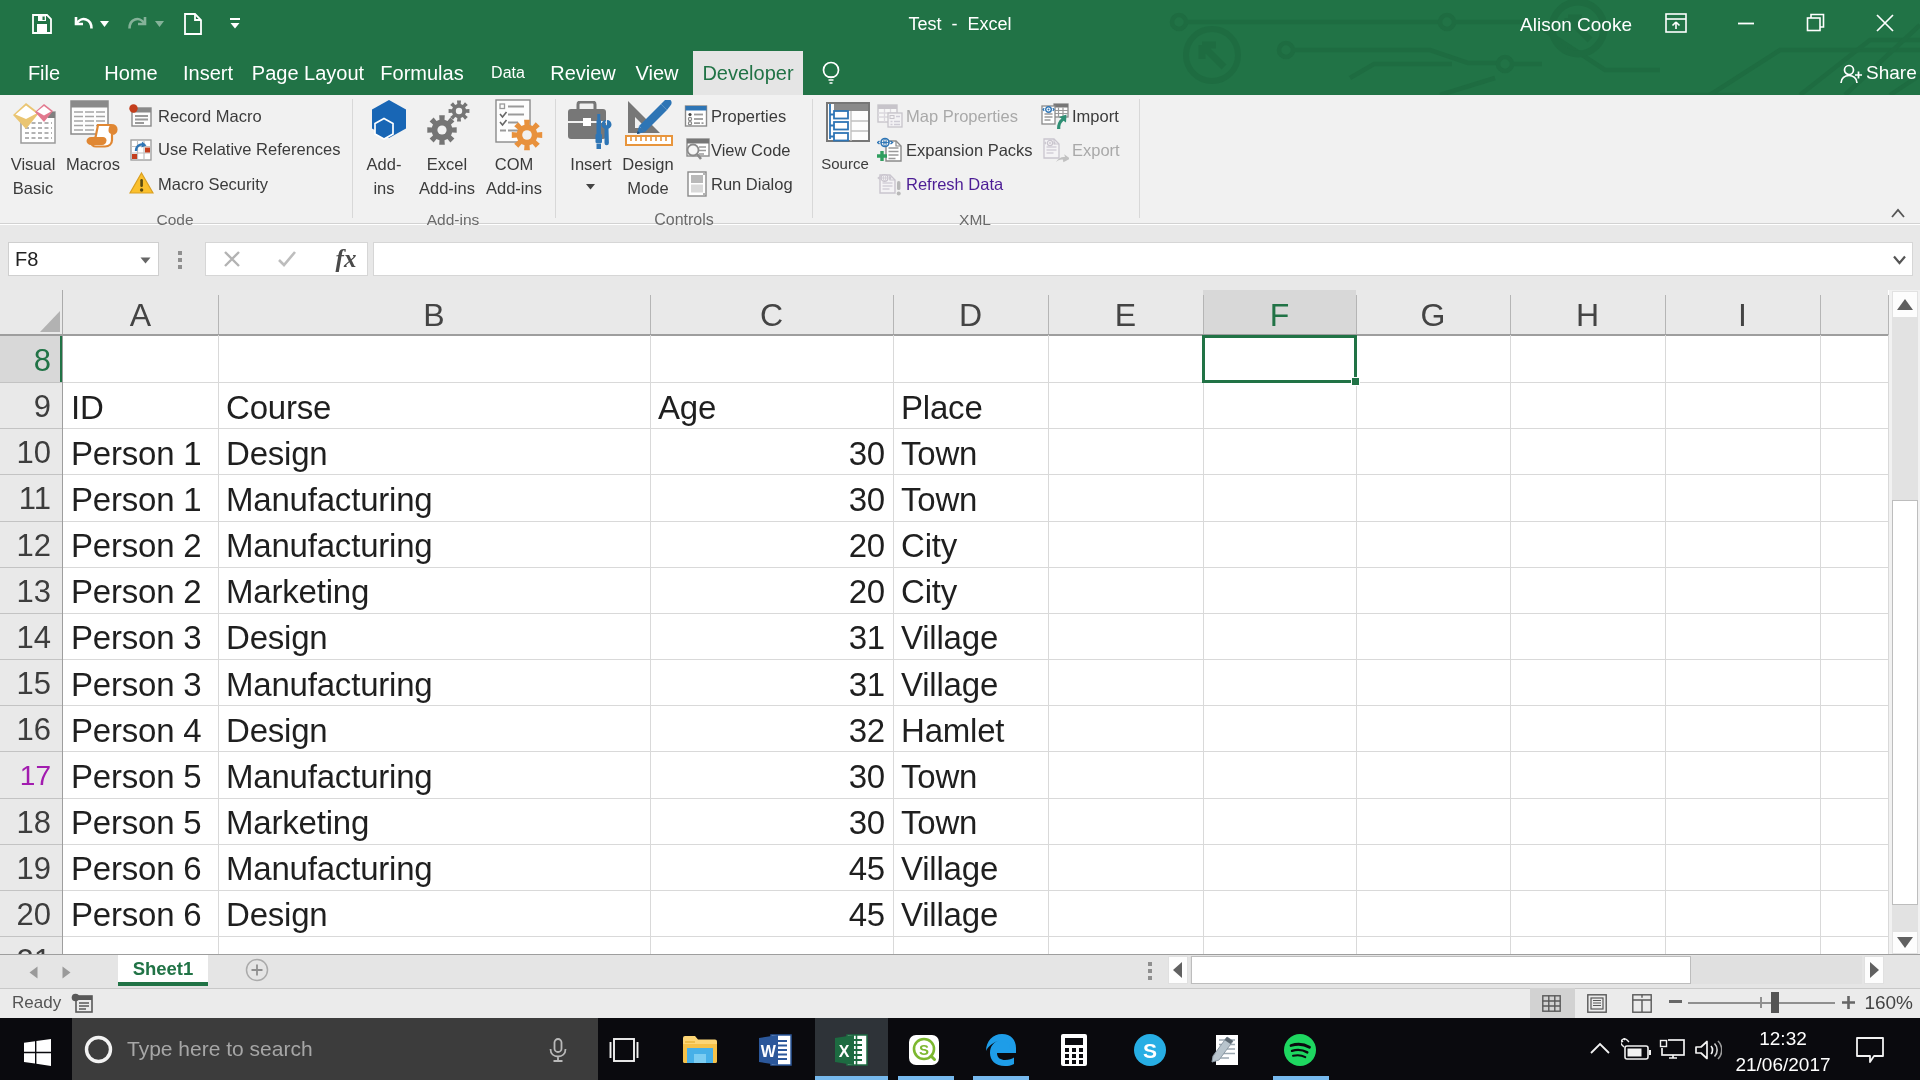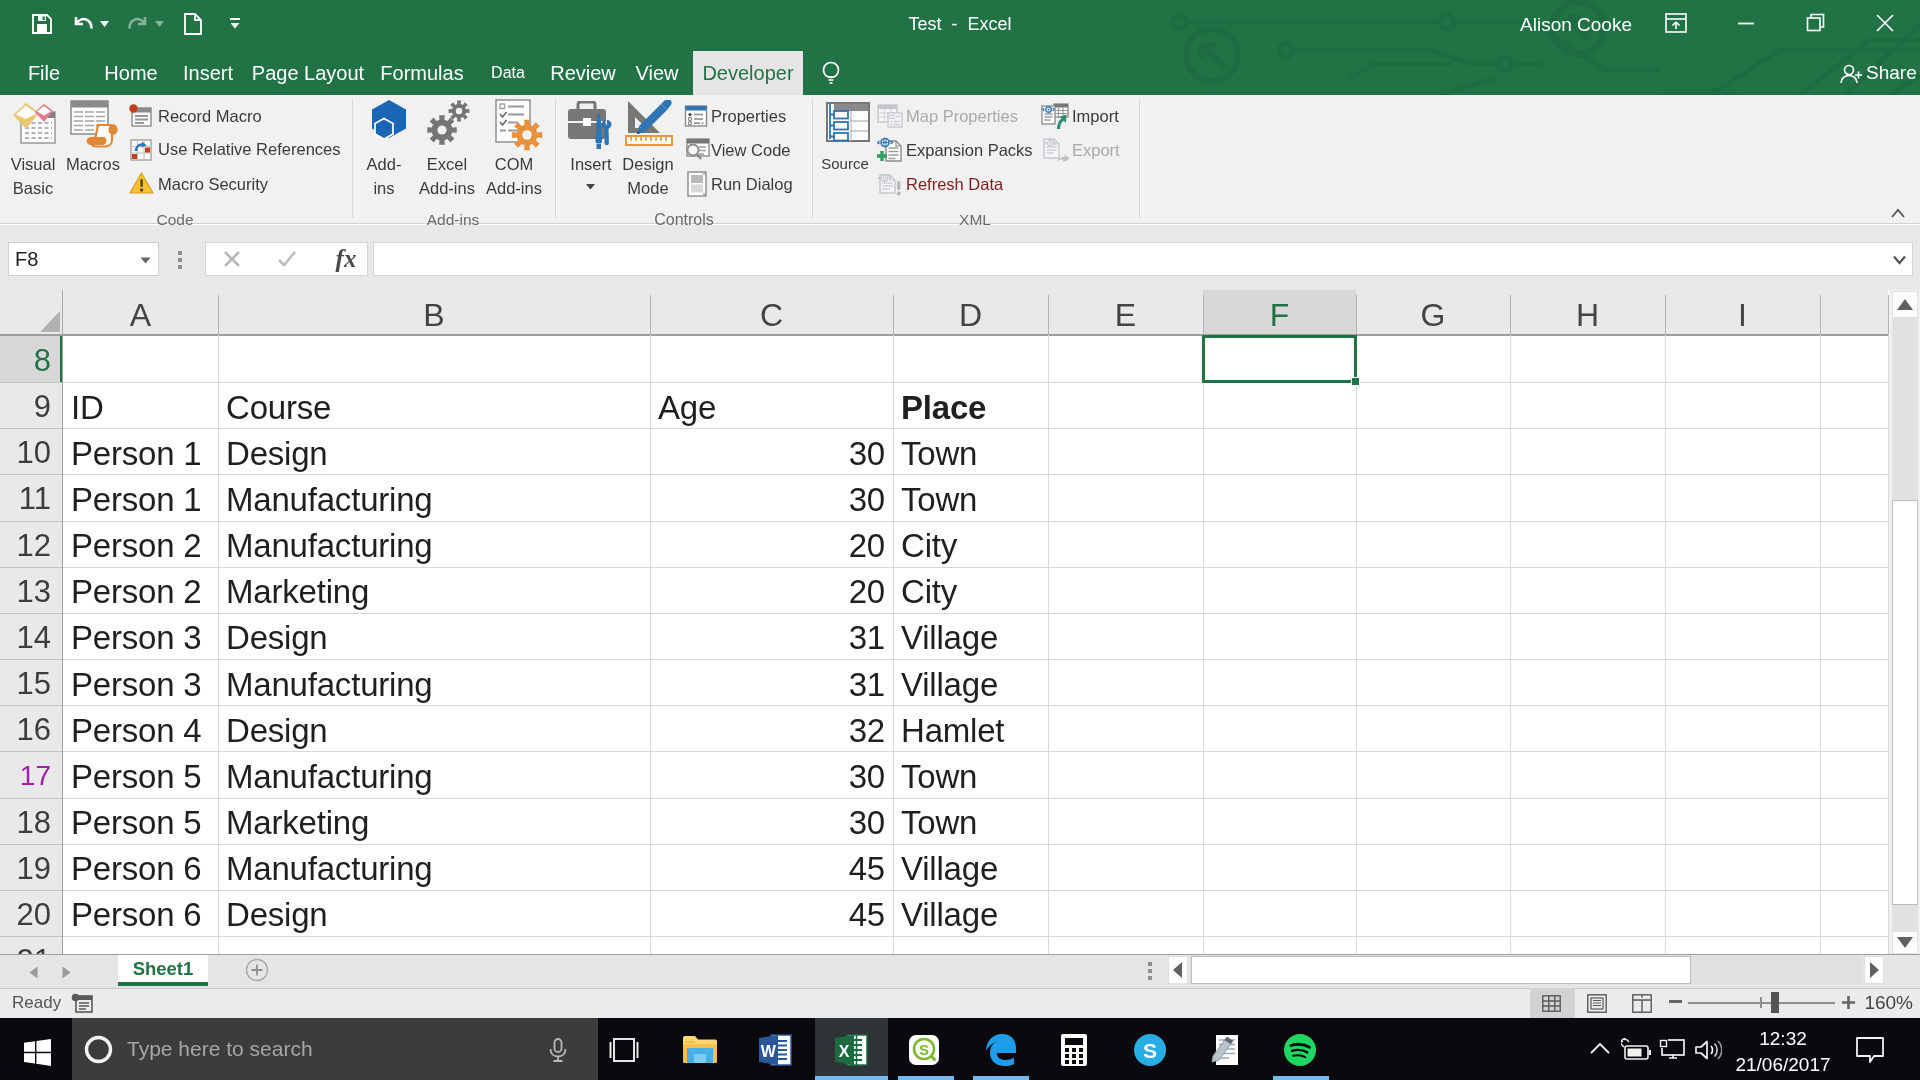--- a/index.html
+++ b/index.html
@@ -280,21 +280,21 @@
 <svg class="abs" style="left:877px;top:171px" width="26" height="26" viewBox="0 0 26 26" opacity="0.55">
 <path d="M3 4 h10 l5 5 v13 h-15 z" fill="#f7f5f9" stroke="#aaa2b2" stroke-width="1.4"></path>
 <path d="M13 4 v5 h5" fill="none" stroke="#aaa2b2" stroke-width="1.2"></path>
 <path d="M5.5 12 h10 M5.5 15 h10 M5.5 18 h7" stroke="#bcb4c4" stroke-width="1.4"></path>
 <circle cx="7.5" cy="7" r="3.4" fill="#f7f5f9" stroke="#aaa2b2" stroke-width="1.3"></circle>
 <path d="M4 7 h7 M7.5 3.6 c1.6 1.7 1.6 5 0 6.8 M7.5 3.6 c-1.6 1.7 -1.6 5 0 6.8" stroke="#aaa2b2" stroke-width="0.8" fill="none"></path>
 <path d="M2.8 5.8 L1.2 7 L2.8 8.2 M12.2 5.8 L13.8 7 L12.2 8.2" fill="none" stroke="#aaa2b2" stroke-width="1.2"></path>
 <rect x="20" y="10" width="3.4" height="9" rx="1.6" fill="#8a8a8a"></rect>
 <circle cx="21.7" cy="22.5" r="2" fill="#8a8a8a"></circle>
 </svg>
-<div class="abs" style="left:906px;top:173px;height:22px;display:flex;align-items:center;color:#7f1d1d;font-size:16.5px;white-space:nowrap;">Refresh Data</div>
+<div class="abs" style="left:906px;top:173px;height:22px;display:flex;align-items:center;color:#4c1d95;font-size:16.5px;white-space:nowrap;">Refresh Data</div>
 <svg class="abs" style="left:1041px;top:103px" width="28" height="27" viewBox="0 0 28 27">
 <rect x="13" y="1" width="14" height="13" fill="#fdfdfd" stroke="#8a8a8a" stroke-width="1.3"></rect>
 <rect x="13" y="1" width="14" height="3.5" fill="#777"></rect>
 <path d="M17.5 4.5 v9.5 M22 4.5 v9.5 M13 7.5 h14 M13 10.5 h14" stroke="#9a9a9a" stroke-width="1.2"></path>
 <rect x="1" y="3" width="13" height="18" fill="#fff" stroke="#8a8a8a" stroke-width="1.3"></rect>
 <path d="M3.5 11 h8 M3.5 14 h8 M3.5 17 h6" stroke="#9a9a9a" stroke-width="1.4"></path>
 <circle cx="7.5" cy="6.5" r="2.8" fill="none" stroke="#2e75b5" stroke-width="1.4"></circle>
 <circle cx="7.5" cy="6.5" r="1" fill="#2e75b5"></circle>
 <path d="M3.2 5.2 L2 6.5 L3.2 7.8 M11.8 5.2 L13 6.5 L11.8 7.8" fill="none" stroke="#2e75b5" stroke-width="1.2"></path>
 <path d="M16 26 c0 -5 1.5 -8.5 4.5 -10.5 l-2.5 -1.5 l7.5 -2.5 l-0.5 8 l-2.5 -1.8 c-2.5 2 -3.5 4.8 -3.2 8.3 z" fill="#2f8f74"></path>
@@ -409,21 +409,21 @@
 <div class="abs" style="left:63px;top:705.2px;width:1825px;height:1px;background:#d9d9d9;"></div>
 <div class="abs" style="left:63px;top:751.3px;width:1825px;height:1px;background:#d9d9d9;"></div>
 <div class="abs" style="left:63px;top:797.5px;width:1825px;height:1px;background:#d9d9d9;"></div>
 <div class="abs" style="left:63px;top:843.6px;width:1825px;height:1px;background:#d9d9d9;"></div>
 <div class="abs" style="left:63px;top:889.8px;width:1825px;height:1px;background:#d9d9d9;"></div>
 <div class="abs" style="left:63px;top:935.9px;width:1825px;height:1px;background:#d9d9d9;"></div>
 <div class="abs" style="left:0;top:335px;width:1888px;height:619px;overflow:hidden;">
 <div class="abs" style="left:71px;top:47.1px;width:139px;height:46.1px;display:flex;align-items:center;justify-content:flex-start;padding-top:5px;font-size:33px;letter-spacing:-0.2px;color:#1f1f1f;">ID</div>
 <div class="abs" style="left:226px;top:47.1px;width:416px;height:46.1px;display:flex;align-items:center;justify-content:flex-start;padding-top:5px;font-size:33px;letter-spacing:-0.2px;color:#1f1f1f;">Course</div>
 <div class="abs" style="left:658px;top:47.1px;width:227px;height:46.1px;display:flex;align-items:center;justify-content:flex-start;padding-top:5px;font-size:33px;letter-spacing:-0.2px;color:#1f1f1f;">Age</div>
-<div class="abs" style="left:901px;top:47.1px;width:139px;height:46.1px;display:flex;align-items:center;justify-content:flex-start;padding-top:5px;font-size:33px;letter-spacing:-0.2px;color:#1f1f1f;font-weight:bold;">Place</div>
+<div class="abs" style="left:901px;top:47.1px;width:139px;height:46.1px;display:flex;align-items:center;justify-content:flex-start;padding-top:5px;font-size:33px;letter-spacing:-0.2px;color:#1f1f1f;">Place</div>
 <div class="abs" style="left:71px;top:93.3px;width:139px;height:46.1px;display:flex;align-items:center;justify-content:flex-start;padding-top:5px;font-size:33px;letter-spacing:-0.2px;color:#1f1f1f;">Person 1</div>
 <div class="abs" style="left:226px;top:93.3px;width:416px;height:46.1px;display:flex;align-items:center;justify-content:flex-start;padding-top:5px;font-size:33px;letter-spacing:-0.2px;color:#1f1f1f;">Design</div>
 <div class="abs" style="left:658px;top:93.3px;width:227px;height:46.1px;display:flex;align-items:center;justify-content:flex-end;padding-top:5px;font-size:33px;letter-spacing:-0.2px;color:#1f1f1f;">30</div>
 <div class="abs" style="left:901px;top:93.3px;width:139px;height:46.1px;display:flex;align-items:center;justify-content:flex-start;padding-top:5px;font-size:33px;letter-spacing:-0.2px;color:#1f1f1f;">Town</div>
 <div class="abs" style="left:71px;top:139.4px;width:139px;height:46.1px;display:flex;align-items:center;justify-content:flex-start;padding-top:5px;font-size:33px;letter-spacing:-0.2px;color:#1f1f1f;">Person 1</div>
 <div class="abs" style="left:226px;top:139.4px;width:416px;height:46.1px;display:flex;align-items:center;justify-content:flex-start;padding-top:5px;font-size:33px;letter-spacing:-0.2px;color:#1f1f1f;">Manufacturing</div>
 <div class="abs" style="left:658px;top:139.4px;width:227px;height:46.1px;display:flex;align-items:center;justify-content:flex-end;padding-top:5px;font-size:33px;letter-spacing:-0.2px;color:#1f1f1f;">30</div>
 <div class="abs" style="left:901px;top:139.4px;width:139px;height:46.1px;display:flex;align-items:center;justify-content:flex-start;padding-top:5px;font-size:33px;letter-spacing:-0.2px;color:#1f1f1f;">Town</div>
 <div class="abs" style="left:71px;top:185.6px;width:139px;height:46.1px;display:flex;align-items:center;justify-content:flex-start;padding-top:5px;font-size:33px;letter-spacing:-0.2px;color:#1f1f1f;">Person 2</div>
 <div class="abs" style="left:226px;top:185.6px;width:416px;height:46.1px;display:flex;align-items:center;justify-content:flex-start;padding-top:5px;font-size:33px;letter-spacing:-0.2px;color:#1f1f1f;">Manufacturing</div>

